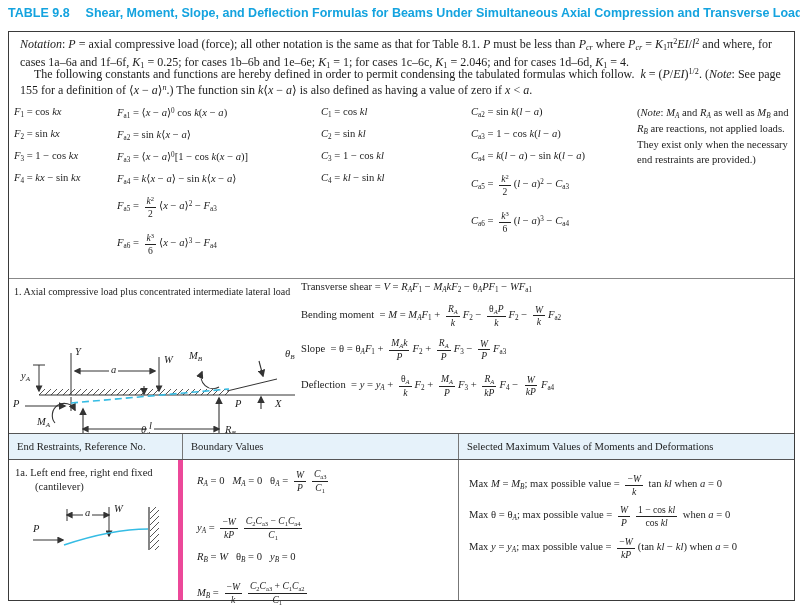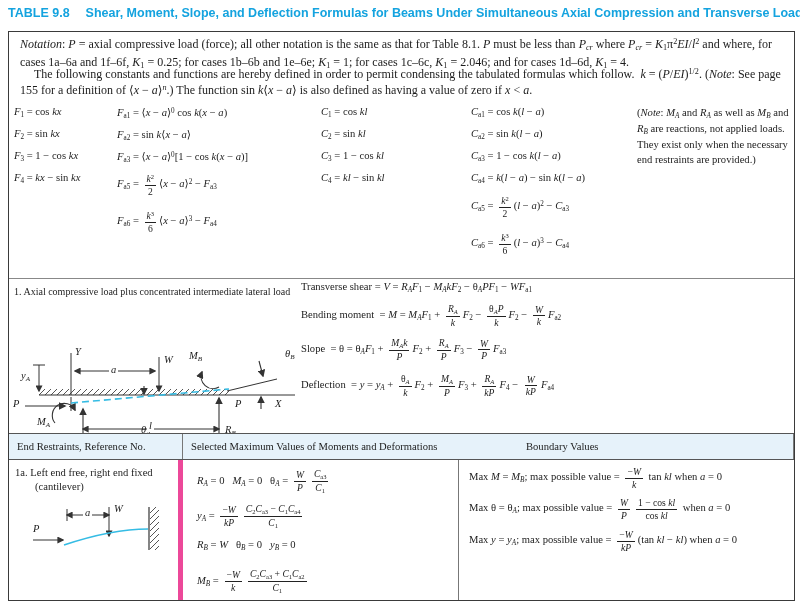--- a/index.html
+++ b/index.html
@@ -47,25 +47,25 @@
   .table-head{position:absolute;top:401px;left:0;right:0;height:27px;background:#e6f2fa;
               border-top:1px solid #555;border-bottom:1px solid #555;box-sizing:border-box;display:flex;}
   .th-cell{font-size:10.6px;display:flex;align-items:center;padding-left:8px;box-sizing:border-box;}
   .th-cell.c1{width:174px;border-right:1px solid #777;}
   .th-cell.c2{width:276px;border-right:1px solid #777;}
   .th-cell.c3{flex:1;}
   .table-row{position:absolute;top:428px;left:0;right:0;bottom:0;display:flex;font-size:10.6px;}
   .td{box-sizing:border-box;}
   .td.c1{width:174px;border-right:5px solid #ec4899;padding:6px 2px 0 6px;}
   .td.c2{width:276px;border-right:1px solid #777;padding:4px 0 0 14px;}
-  .td.c3{flex:1;padding:3px 0 0 10px;}
+  .td.c3{flex:1;padding:10px 0 0 10px;}
   .case-title{padding-left:20px;text-indent:-20px;line-height:1.3;}
   .diagramB{position:relative;margin:10px 0 0 12px;width:150px;height:60px;}
   .bline{display:flex;align-items:center;}
-  .b1{height:34px;}.b2{height:36px;}.b3{height:24px;}.b4{height:38px;margin-top:4px;}
+  .b1{height:34px;}.b2{height:36px;margin-top:12px;}.b3{height:24px;}.b4{height:38px;margin-top:4px;}
   .mline{display:flex;align-items:center;}
   .m1{height:30px;}.m2{height:32px;}.m3{height:32px;}
 </style>
 </head>
 <body>
 
 <div class="page">
 
   <div class="title">
     <span class="t-label">TABLE 9.8</span><span>Shear, Moment, Slope, and Deflection Formulas for Beams Under Simultaneous Axial Compression and Transverse Loading</span>
@@ -94,20 +94,23 @@
       <div class="ccol" id="col-fa">
         <div class="line">
             <span class="fx"><i>F</i><sub>a1</sub> = ⟨<i>x</i> − <i>a</i>⟩<sup>0</sup> cos <i>k</i>(<i>x</i> − <i>a</i>)</span>
           </div>
         <div class="line">
             <span class="fx"><i>F</i><sub>a2</sub> = sin <i>k</i>⟨<i>x</i> − <i>a</i>⟩</span>
           </div>
         <div class="line">
             <span class="fx"><i>F</i><sub>a3</sub> = ⟨<i>x</i> − <i>a</i>⟩<sup>0</sup>[1 − cos <i>k</i>(<i>x</i> − <i>a</i>)]</span>
           </div>
+        <div class="line">
+            <span class="fx"><i>F</i><sub>a4</sub> = <i>k</i>⟨<i>x</i> − <i>a</i>⟩ − sin <i>k</i>⟨<i>x</i> − <i>a</i>⟩</span>
+          </div>
         <div class="line tall">
             <span class="fx"><i>F</i><sub>a5</sub> = <span class="fr">
                 <span class="n"><i>k</i><sup>2</sup></span>
                 <span class="d">2</span>
               </span>⟨<i>x</i> − <i>a</i>⟩<sup>2</sup> − <i>F</i><sub>a3</sub></span>
           </div>
         <div class="line tall2">
             <span class="fx"><i>F</i><sub>a6</sub> = <span class="fr">
                 <span class="n"><i>k</i><sup>3</sup></span>
                 <span class="d">6</span>
@@ -122,23 +125,20 @@
             <span class="fx"><i>C</i><sub>2</sub> = sin <i>kl</i></span>
           </div>
         <div class="line">
             <span class="fx"><i>C</i><sub>3</sub> = 1 − cos <i>kl</i></span>
           </div>
         <div class="line">
             <span class="fx"><i>C</i><sub>4</sub> = <i>kl</i> − sin <i>kl</i></span>
           </div>
       </div>
       <div class="ccol" id="col-ca">
-        <div class="line">
-            <span class="fx"><i>C</i><sub>a1</sub> = cos <i>k</i>(<i>l</i> − <i>a</i>)</span>
-          </div>
         <div class="line">
             <span class="fx"><i>C</i><sub>a2</sub> = sin <i>k</i>(<i>l</i> − <i>a</i>)</span>
           </div>
         <div class="line">
             <span class="fx"><i>C</i><sub>a3</sub> = 1 − cos <i>k</i>(<i>l</i> − <i>a</i>)</span>
           </div>
         <div class="line">
             <span class="fx"><i>C</i><sub>a4</sub> = <i>k</i>(<i>l</i> − <i>a</i>) − sin <i>k</i>(<i>l</i> − <i>a</i>)</span>
           </div>
         <div class="line tall">
@@ -257,22 +257,22 @@
               </span><i>F</i><sub>4</sub> − <span class="fr">
                 <span class="n"><i>W</i></span>
                 <span class="d"><i>kP</i></span>
               </span><i>F</i><sub>a4</sub></span>
           </div>
       </div>
     </div>
 
     <div class="table-head">
       <div class="th-cell c1">End Restraints, Reference No.</div>
+      <div class="th-cell c2">Boundary Values</div>
       <div class="th-cell c3">Selected Maximum Values of Moments and Deformations</div>
-      <div class="th-cell c2">Boundary Values</div>
     </div>
 
     <div class="table-row">
       <div class="td c1">
         <div class="case-title">1a. Left end free, right end fixed<br>(cantilever)</div>
         <div class="diagramB">
           <svg width="150" height="60" viewBox="0 0 150 60">
             <defs>
               <marker id="mB" viewBox="0 0 10 10" refX="8" refY="5" markerWidth="7" markerHeight="7" orient="auto-start-reverse">
                 <path d="M0,0 L10,5 L0,10 z" fill="#333"></path>

